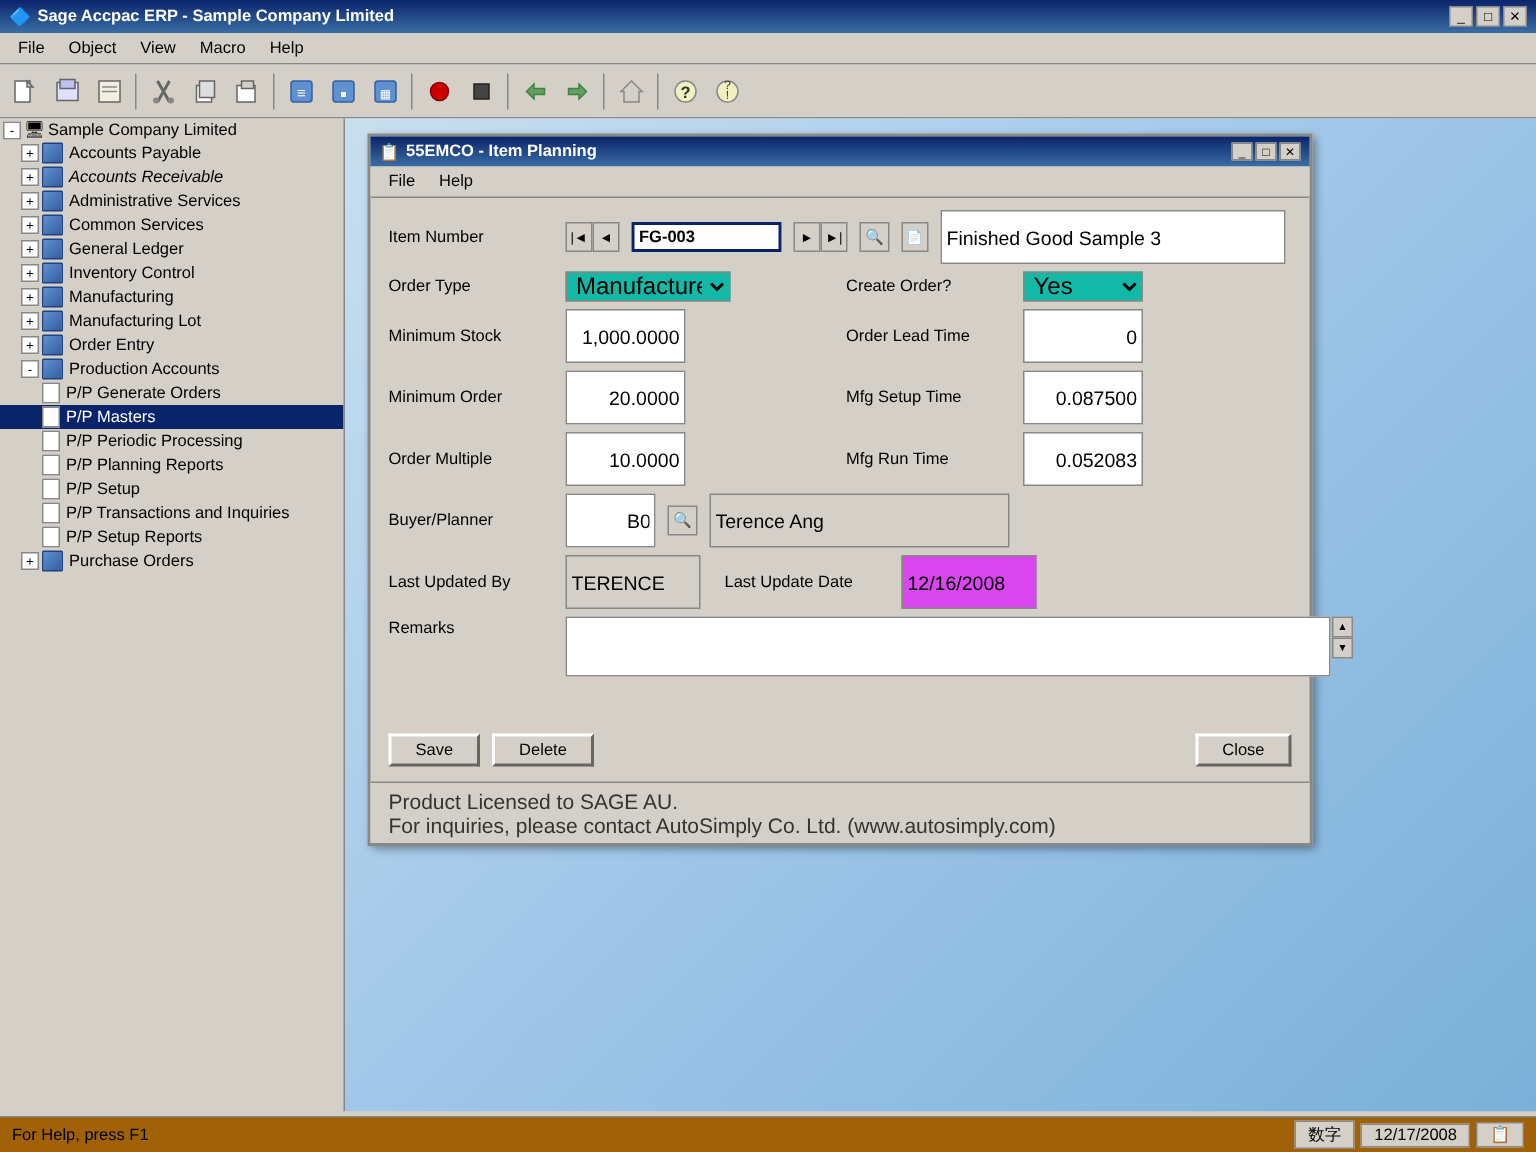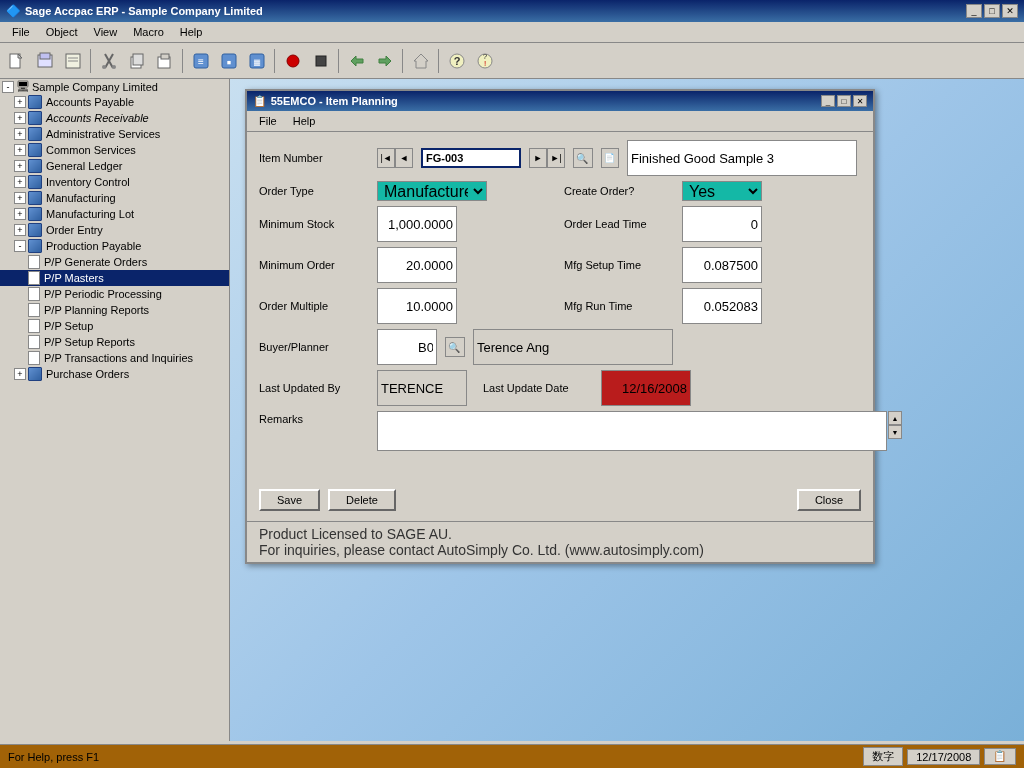--- a/index.html
+++ b/index.html
@@ -538,21 +538,21 @@
 
     <div class="tree-item indent1">
       <div class="tree-expander">+</div>
       <span class="module-icon"></span>
       <span style="margin-left:2px;">Order Entry</span>
     </div>
 
     <div class="tree-item indent1">
       <div class="tree-expander">-</div>
       <span class="module-icon"></span>
-      <span style="margin-left:2px;">Production Payable</span>
+      <span style="margin-left:2px;">Production Accounts</span>
     </div>
 
     <div class="tree-item indent2">
       <span class="doc-icon"></span>
       <span style="margin-left:2px;">P/P Generate Orders</span>
     </div>
     <div class="tree-item indent2 selected">
       <span class="doc-icon"></span>
       <span style="margin-left:2px;">P/P Masters</span>
     </div>
@@ -563,25 +563,25 @@
     <div class="tree-item indent2">
       <span class="doc-icon"></span>
       <span style="margin-left:2px;">P/P Planning Reports</span>
     </div>
     <div class="tree-item indent2">
       <span class="doc-icon"></span>
       <span style="margin-left:2px;">P/P Setup</span>
     </div>
     <div class="tree-item indent2">
       <span class="doc-icon"></span>
-      <span style="margin-left:2px;">P/P Setup Reports</span>
+      <span style="margin-left:2px;">P/P Transactions and Inquiries</span>
     </div>
     <div class="tree-item indent2">
       <span class="doc-icon"></span>
-      <span style="margin-left:2px;">P/P Transactions and Inquiries</span>
+      <span style="margin-left:2px;">P/P Setup Reports</span>
     </div>
 
     <div class="tree-item indent1">
       <div class="tree-expander">+</div>
       <span class="module-icon"></span>
       <span style="margin-left:2px;">Purchase Orders</span>
     </div>
   </div>
 
   <div class="main-content">
@@ -731,21 +731,21 @@
           <span class="form-label">Buyer/Planner</span>
           <input type="text" class="form-input buyer-planner-field" value="B01" style="">
           <button class="search-btn">🔍</button>
           <input type="text" class="form-input buyer-name-field" style="background: rgb(212, 208, 200);" value="Terence Ang">
         </div>
 
         <div class="form-row">
           <span class="form-label">Last Updated By</span>
           <input type="text" class="form-input" style="width: 90px; background: rgb(212, 208, 200);" value="TERENCE">
           <span style="margin-left:8px;" class="form-label">Last Update Date</span>
-          <input type="text" class="form-input" style="width: 90px; background: #b91c1c; text-align: right;" value="12/16/2008">
+          <input type="text" class="form-input" style="width: 90px; background: #d946ef;" value="12/16/2008">
         </div>
 
         <div class="form-row" style="align-items:flex-start;">
           <span class="form-label" style="padding-top:2px;">Remarks</span>
           <div style="position:relative; display:flex; align-items:flex-start;">
             <textarea class="remarks-area" style=""></textarea>
             <div style="display:flex;flex-direction:column;gap:0;margin-left:1px;">
               <button style="width:14px;height:14px;font-size:7px;background:#d4d0c8;border:1px solid #888;cursor:pointer;">▲</button>
               <button style="width:14px;height:14px;font-size:7px;background:#d4d0c8;border:1px solid #888;cursor:pointer;">▼</button>
             </div>

